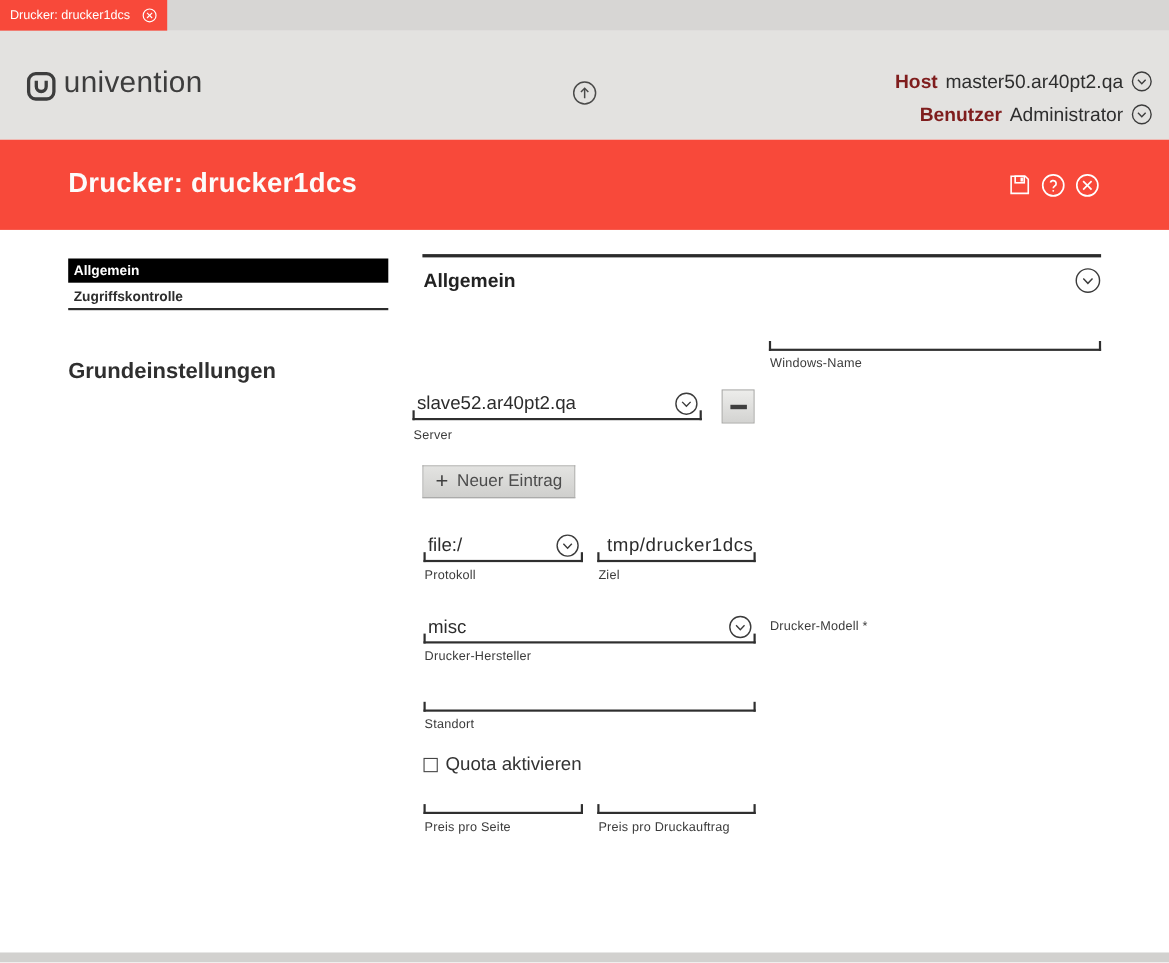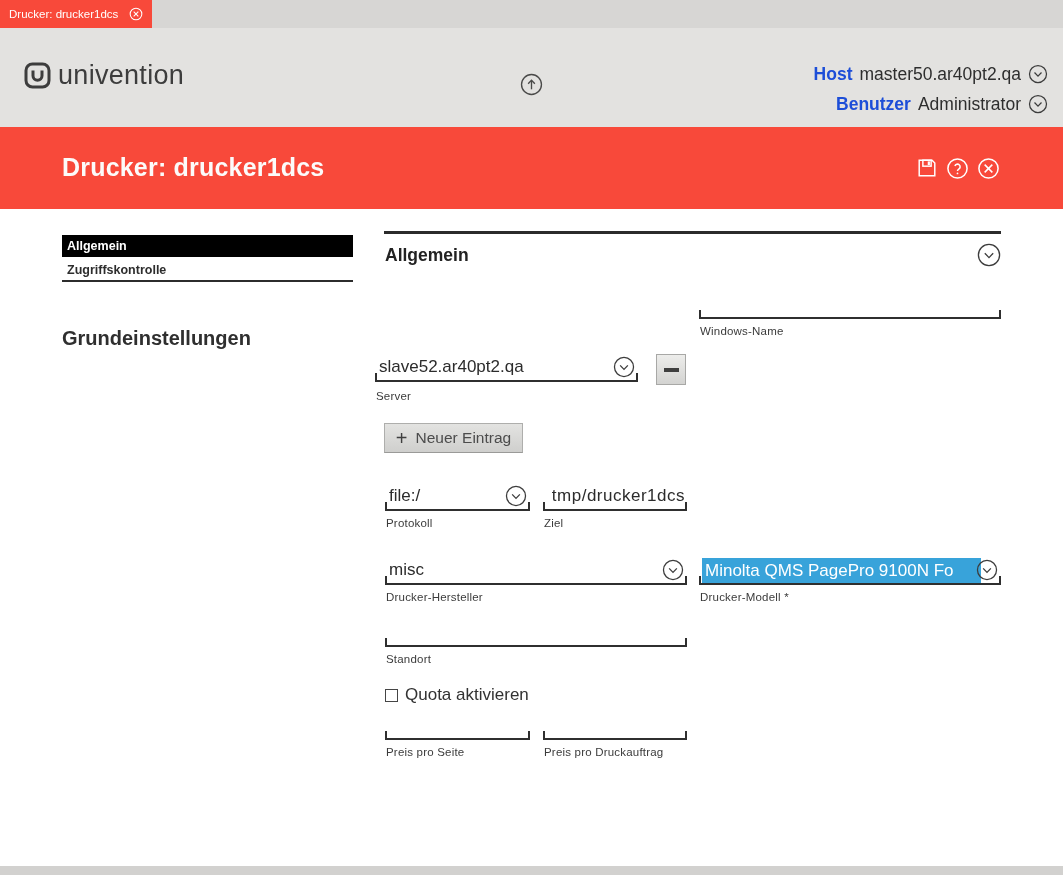--- a/index.html
+++ b/index.html
@@ -9,26 +9,26 @@
 
   
   .tab-strip { position:absolute; left:0; top:0; width:1063px; height:28px; background:#d7d6d4; }
   .tab { position:absolute; left:0; top:0; width:152px; height:28px; background:var(--red);
          display:flex; align-items:center; padding:0 9px; gap:9px; }
   .tab-label { color:#fff; font-size:11.5px; white-space:nowrap; flex:1; }
   .icon-svg { display:block; }
 
   
   .app-header { position:absolute; left:0; top:28px; width:1063px; height:99px; background:#e3e2e0; }
-  .logo { position:absolute; left:8px; top:34px; display:flex; align-items:flex-start; gap:7px;padding-left:16px; }
+  .logo { position:absolute; left:8px; top:34px; display:flex; align-items:flex-end; gap:7px;padding-left:16px; }
   .logo-text { font-size:27px; font-weight:500; color:#3d3d3d; letter-spacing:0.3px; line-height:1; padding-bottom:3px; }
   .scroll-top-btn { position:absolute; left:520px; top:45px; width:23px; height:23px; color:#4a4a49; cursor:pointer; }
   .header-right { position:absolute; right:15px; top:33px; display:flex; flex-direction:column; align-items:flex-end; }
   .hdr-row { display:flex; align-items:center; gap:7px; height:26px; margin-bottom:4px; }
-  .hdr-label { font-weight:bold; font-size:17.5px; color:#1d4ed8; }
+  .hdr-label { font-weight:bold; font-size:17.5px; color:#7f1d1d; }
   .hdr-value { font-size:17.5px; color:#2e2e2e; }
   .hdr-chev { color:#3c3c3c; }
   .search-wrap { width:225px; margin-top:1px; }
   .search-box { position:relative; border-bottom:2px solid #2f2f2f; }
   .search-box::before, .search-box::after { content:""; position:absolute; bottom:-2px; width:2px; height:9px; background:#2f2f2f; }
   .search-box::before { left:0; } .search-box::after { right:0; }
   .search-input { width:100%; height:26px; border:none; outline:none; background:transparent;
                   font-family:inherit; font-size:17.5px; color:#2e2e2e; padding:0 3px 2px; }
   .search-input::placeholder { color:#2e2e2e; opacity:1; }
 
@@ -235,27 +235,20 @@
       <input class="txt" type="text" value="misc" style="">
       <svg class="chev icon-svg" width="22" height="22" viewBox="0 0 24 24" fill="none" stroke="currentColor" stroke-width="1.4">
         <circle cx="12" cy="12" r="10.4"></circle>
           <polyline points="7.8,10.2 12,14.6 16.2,10.2"></polyline>
       </svg>
     </div>
     <div class="flabel">Drucker-Hersteller</div>
   </div>
 
   <div class="fld" style="left:699px;top:558px;width:302px">
-    <div class="box combo">
-      <span class="sel">Minolta QMS PagePro 9100N Fo</span>
-      <svg class="chev model-chev icon-svg" width="22" height="22" viewBox="0 0 24 24" fill="none" stroke="currentColor" stroke-width="1.4">
-        <circle cx="12" cy="12" r="10.4"></circle>
-          <polyline points="7.8,10.2 12,14.6 16.2,10.2"></polyline>
-      </svg>
-    </div>
     <div class="flabel">Drucker-Modell *</div>
   </div>
 
   <div class="fld" style="left:385px;top:620px;width:302px">
     <div class="box">
       <input class="txt" type="text" value="" style="">
     </div>
     <div class="flabel">Standort</div>
   </div>
 

